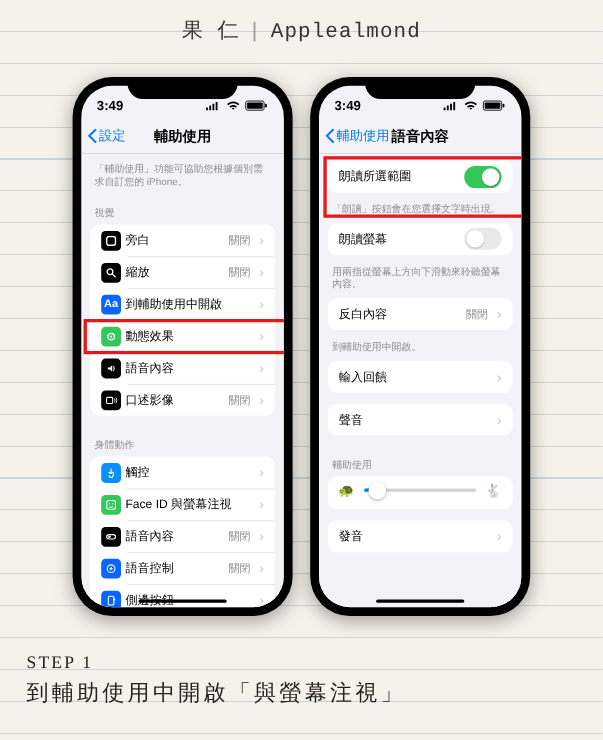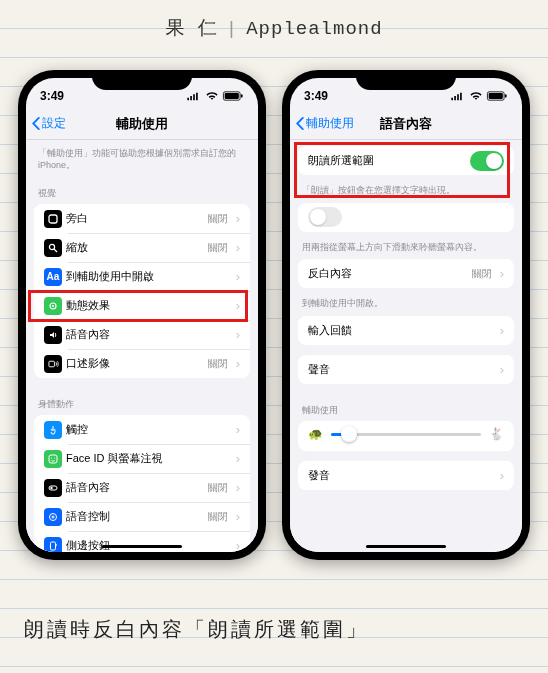--- a/index.html
+++ b/index.html
@@ -28,21 +28,21 @@
   }
   .header-watermark .divider { margin: 0 8px; color: #999; }
   .phones {
     position: absolute;
     top: 70px; left: 0; right: 0;
     display: flex;
     justify-content: center;
     gap: 16px;
   }
   .phone {
-    width: 248px;
+    width: 200px;
     height: 490px;
     background: #000;
     border-radius: 36px;
     padding: 8px;
     box-shadow: 0 4px 16px rgba(0,0,0,0.35);
     position: relative;
   }
   .screen {
     width: 100%; height: 100%;
     background: #f2f2f7;
@@ -384,20 +384,21 @@
             <span class="row-label">朗讀所選範圍</span>
             <div class="toggle on">
                 <div class="knob"></div>
               </div>
           </div>
         </div>
         <div class="section-note" style="margin-top:-8px">「朗讀」按鈕會在您選擇文字時出現。</div>
 
         <div class="group">
           <div class="row noicon">
+            <span class="row-label">朗讀螢幕</span>
             <div class="toggle off">
                 <div class="knob"></div>
               </div>
           </div>
         </div>
         <div class="section-note" style="margin-top:-8px">用兩指從螢幕上方向下滑動來聆聽螢幕內容。</div>
 
         <div class="group">
           <div class="row noicon">
             <span class="row-label">反白內容</span>
@@ -441,14 +442,15 @@
         </div>
       </div>
       <div class="highlight-box" style="top:64px;left:4px;width:216px;height:56px;"></div>
       <div class="home-indicator"></div>
     </div>
   </div>
 
 </div>
 
 <div class="step-text">
-  <div class="step-desc">朗讀時反白內容「朗讀所選範圍」</div>
+  <div class="step-label">STEP 1</div>
+  <div class="step-desc">到輔助使用中開啟「與螢幕注視」</div>
 </div>
 
 </body></html>

